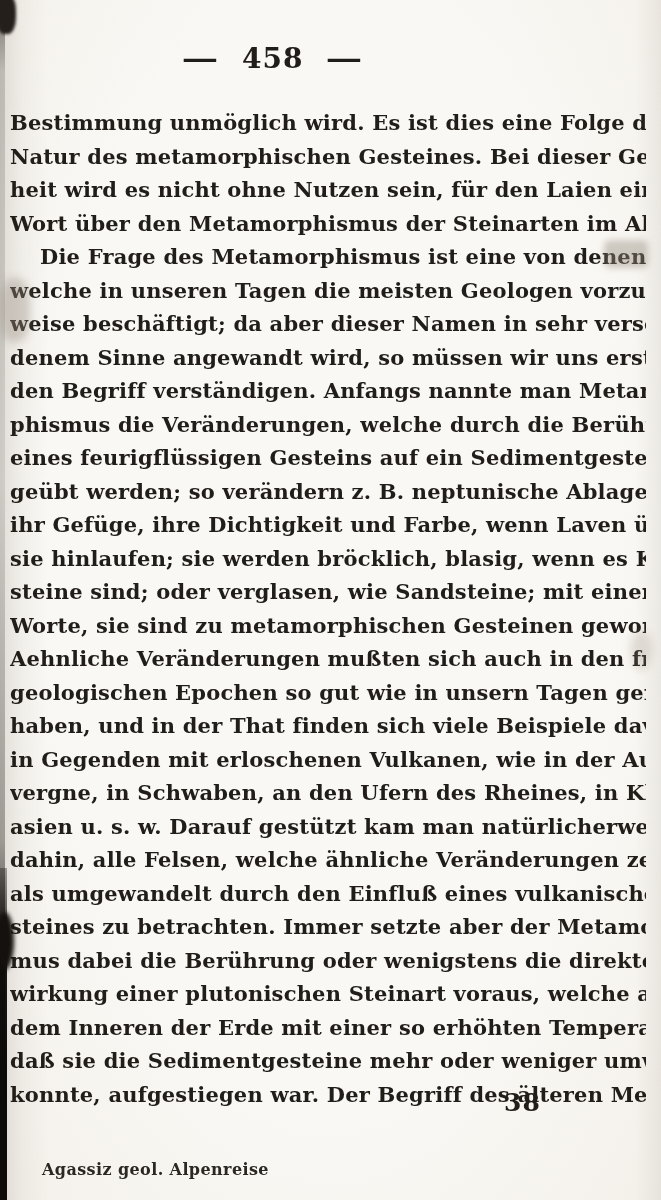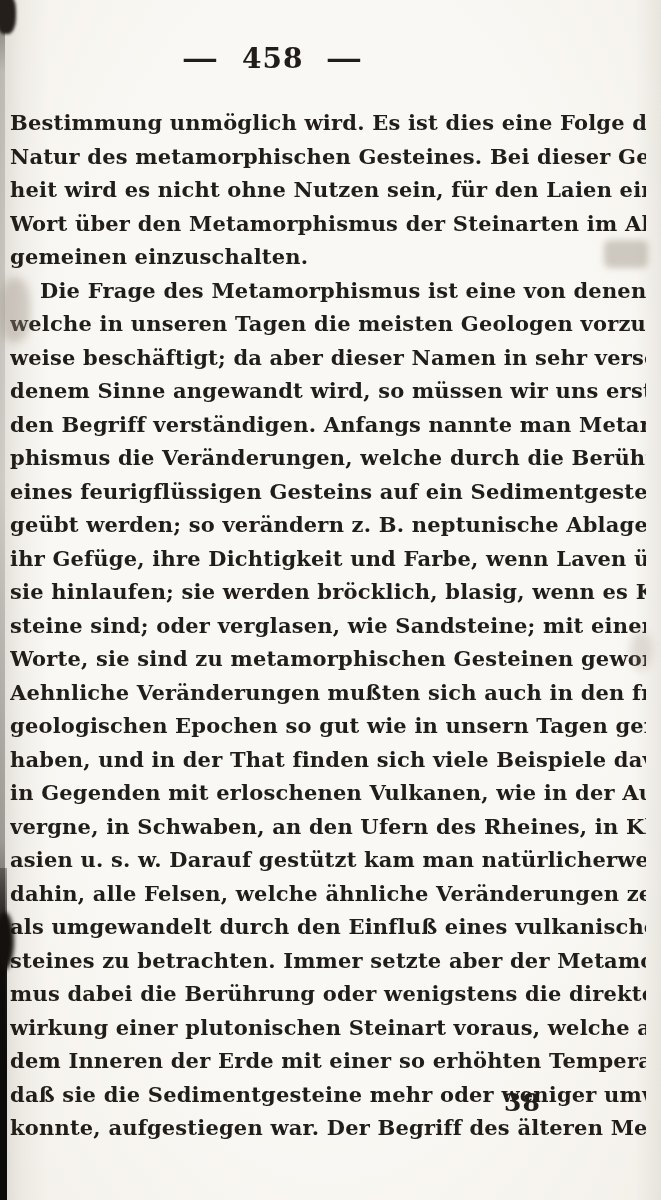--- a/index.html
+++ b/index.html
@@ -85,21 +85,20 @@
     <span class="dash">—</span>
     <span>458</span>
     <span class="dash">—</span>
   </div>
 
   <div class="body-text">
       <div class="line">Bestimmung unmöglich wird. Es ist dies eine Folge der</div>
       <div class="line">Natur des metamorphischen Gesteines. Bei dieser Gelegen=</div>
       <div class="line">heit wird es nicht ohne Nutzen sein, für den Laien ein</div>
       <div class="line">Wort über den Metamorphismus der Steinarten im All=</div>
-      <div class="line no-justify">gemeinen einzuschalten.</div>
       <div class="line indent">Die Frage des Metamorphismus ist eine von denen,</div>
       <div class="line">welche in unseren Tagen die meisten Geologen vorzugs=</div>
       <div class="line">weise beschäftigt; da aber dieser Namen in sehr verschie=</div>
       <div class="line">denem Sinne angewandt wird, so müssen wir uns erst über</div>
       <div class="line">den Begriff verständigen. Anfangs nannte man Metamor=</div>
       <div class="line">phismus die Veränderungen, welche durch die Berührung</div>
       <div class="line">eines feurigflüssigen Gesteins auf ein Sedimentgestein aus=</div>
       <div class="line">geübt werden; so verändern z. B. neptunische Ablagerungen</div>
       <div class="line">ihr Gefüge, ihre Dichtigkeit und Farbe, wenn Laven über</div>
       <div class="line">sie hinlaufen; sie werden bröcklich, blasig, wenn es Kalk=</div>
@@ -114,20 +113,21 @@
       <div class="line">dahin, alle Felsen, welche ähnliche Veränderungen zeigten,</div>
       <div class="line">als umgewandelt durch den Einfluß eines vulkanischen Ge=</div>
       <div class="line">steines zu betrachten. Immer setzte aber der Metamorphis=</div>
       <div class="line">mus dabei die Berührung oder wenigstens die direkte Ein=</div>
       <div class="line">wirkung einer plutonischen Steinart voraus, welche aus</div>
       <div class="line">dem Inneren der Erde mit einer so erhöhten Temperatur,</div>
       <div class="line">daß sie die Sedimentgesteine mehr oder weniger umwandeln</div>
       <div class="line">konnte, aufgestiegen war. Der Begriff des älteren Meta=</div>
     </div>
 
+  <div class="footer-imprint">Agassiz geol. Alpenreise</div>
   <div class="sheet-number">38</div>
 
   <div class="edge-left-thin"></div>
   <div class="edge-left-bar"></div>
   <div class="edge-blob"></div>
   <div class="corner-mark"></div>
   <div class="smudge-left"></div>
   <div class="bleedthrough"></div>
   <div class="bleedthrough2"></div>
 

